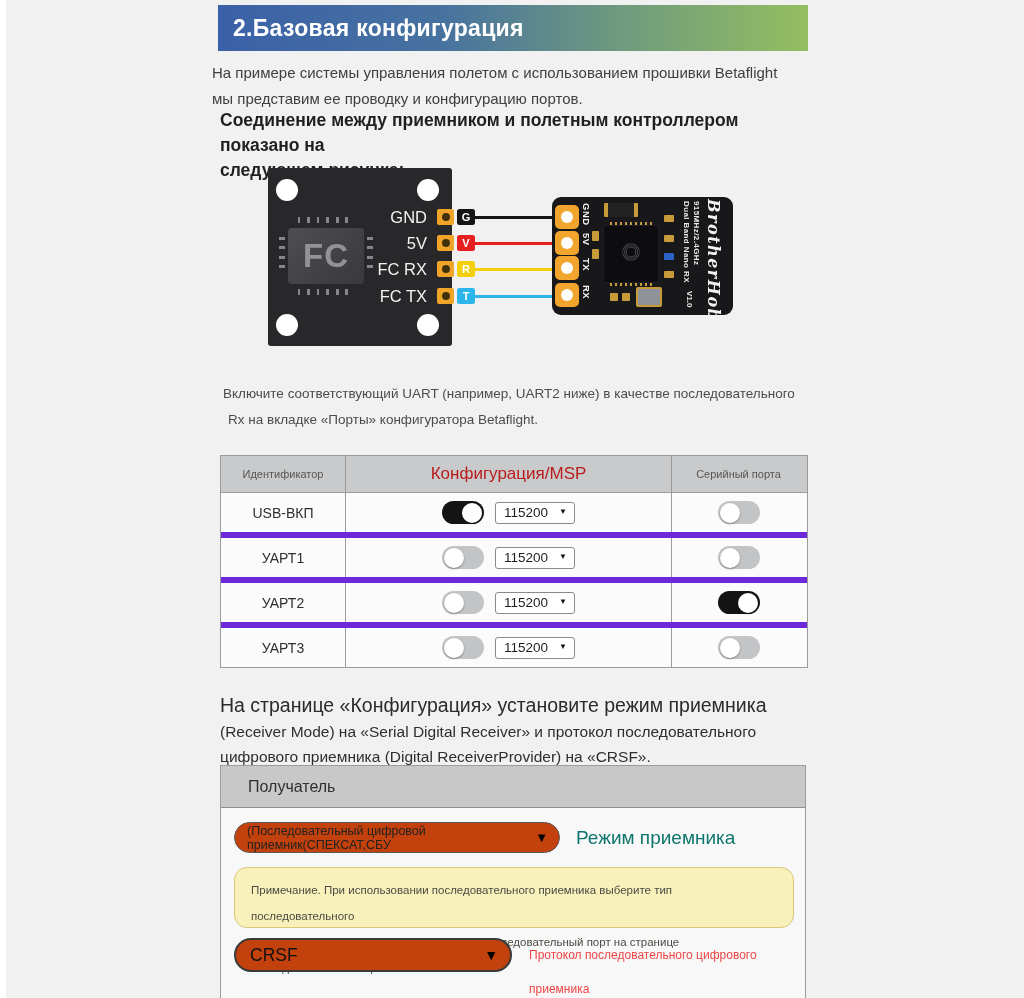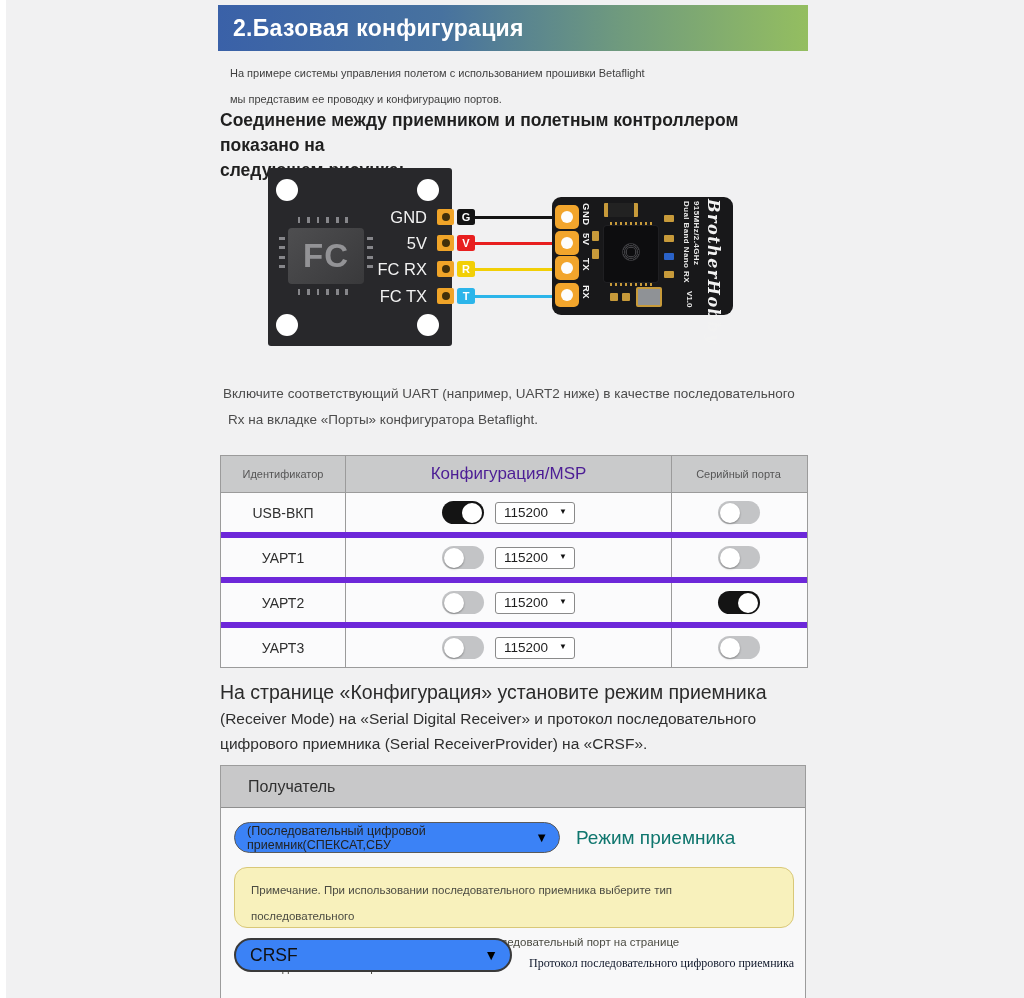--- a/index.html
+++ b/index.html
@@ -9,21 +9,21 @@
 
   
   .edge-strip{left:0;top:0;width:6px;height:998px;background:#ffffff;}
 
   
   .banner{left:218px;top:5px;width:590px;height:46px;
     background:linear-gradient(90deg,#3a61a8 0%,#47729f 38%,#6f9a7e 68%,#94be60 100%);
     color:#fff;font-size:23px;font-weight:bold;line-height:46px;padding-left:15px;
     box-sizing:border-box;letter-spacing:.3px;}
 
-  .intro{left:230px;top:60px;width:590px;font-size:11px;color:#3f3f3f;line-height:26px;}
+  .intro{left:212px;top:60px;width:590px;font-size:15px;color:#3f3f3f;line-height:26px;}
   .subhead{left:220px;top:108px;width:600px;font-size:17.5px;font-weight:600;color:#1f1f1f;line-height:25px;}
 
   
   .fc-board{left:268px;top:168px;width:184px;height:178px;background:#28282b;border-radius:3px;}
   .hole{width:22px;height:22px;border-radius:50%;background:#fff;}
   .fc-chip{left:288px;top:228px;width:76px;height:56px;border-radius:4px;
     background:linear-gradient(135deg,#4e4e50,#39393b);display:flex;align-items:center;justify-content:center;
     color:#939396;font-size:33px;font-weight:bold;letter-spacing:1px;}
   .dash-h{height:6px;background:repeating-linear-gradient(90deg,#86868a 0 2.5px,transparent 2.5px 9.5px);}
   .dash-v{width:6px;background:repeating-linear-gradient(180deg,#86868a 0 2.5px,transparent 2.5px 9.5px);}
@@ -58,53 +58,53 @@
 
   
   .ptable{left:220px;top:455px;width:586px;border:1px solid #9b9b9b;background:#fbfbfc;}
   .thead{display:flex;background:#c9cacb;height:36px;border-bottom:1px solid #9b9b9b;}
   .trow{display:flex;height:39px;border-bottom:6px solid #6d28d9;align-items:center;}
   .trow:last-child{border-bottom:none;}
   .c1{width:125px;border-right:1px solid #9b9b9b;box-sizing:border-box;display:flex;align-items:center;justify-content:center;height:100%;}
   .c2{width:326px;border-right:1px solid #9b9b9b;box-sizing:border-box;display:flex;align-items:center;justify-content:center;height:100%;gap:11px;}
   .c3{width:133px;display:flex;align-items:center;justify-content:center;height:100%;}
   .hsmall{font-size:11px;color:#565656;}
-  .hbig{font-size:17px;color:#4c1d95;font-weight:500;}
+  .hbig{font-size:17px;color:#b91c1c;font-weight:500;}
   .rowlabel{font-size:14px;color:#2f2f2f;}
 
   .toggle{width:42px;height:23px;border-radius:12px;background:#c3c4c6;position:relative;display:inline-block;flex:none;}
   .toggle .knob{position:absolute;top:1.5px;left:2px;width:20px;height:20px;border-radius:50%;background:#fff;
     box-shadow:0 1px 2px rgba(0,0,0,.35);}
   .toggle.on{background:#141414;}
   .toggle.on .knob{left:auto;right:2px;}
 
   .select-sm{display:inline-flex;align-items:center;gap:11px;background:#fff;border:1.5px solid #8a8a8a;
     border-radius:3px;padding:2px 7px 3px 8px;font-size:13.5px;color:#1e1e1e;}
   .caret-sm{font-size:8px;color:#111;line-height:1;}
 
   .config-text{left:220px;top:678px;width:600px;color:#2b2b2b;}
-  .config-text .big{font-size:19.5px;font-weight:500;line-height:29px;}
+  .config-text .big{font-size:19.5px;font-weight:500;line-height:29px;margin-top:13px;}
   .config-text .small{font-size:15.5px;line-height:24.5px;color:#2e2e2e;}
 
   
   .panel{left:220px;top:765px;width:586px;height:268px;background:#f8f8f9;border:1px solid #9c9c9c;box-sizing:border-box;}
   .panel-head{height:42px;background:#c8c8c9;border-bottom:1px solid #8f8f8f;font-size:16px;color:#2f2f2f;
     line-height:42px;padding-left:27px;box-sizing:border-box;}
-  .pill{position:absolute;background:#3b82f6;display:flex;align-items:center;justify-content:space-between;
+  .pill{position:absolute;background:#c2410c;display:flex;align-items:center;justify-content:space-between;
     box-sizing:border-box;}
   .pill-mode{left:13px;top:56px;width:326px;height:31px;border:1.5px solid #5a5a5a;border-radius:16px;
     padding:0 11px 0 12px;font-size:12.5px;color:#222;}
   .pill-mode .caret{font-size:13px;color:#000;}
   .mode-label{position:absolute;left:355px;top:56px;height:31px;line-height:31px;font-size:19px;color:#0f766e;}
   .note{position:absolute;left:13px;top:101px;width:560px;height:61px;background:#f8f1bc;border:1px solid #d9c878;
     border-radius:13px;box-sizing:border-box;padding:9px 16px 0 16px;font-size:11.5px;color:#4b4b42;line-height:26px;}
   .pill-crsf{left:13px;top:172px;width:278px;height:34px;border:2px solid #3a3a3a;border-radius:17px;
     padding:0 12px 0 14px;font-size:17.5px;color:#111;}
   .pill-crsf .caret{font-size:14px;color:#000;}
-  .protocol-label{position:absolute;left:308px;top:180px;height:34px;line-height:34px;font-size:12px;color:#0f172a;font-family:Liberation Serif, serif;}
+  .protocol-label{position:absolute;left:308px;top:172px;height:34px;line-height:34px;font-size:12px;color:#ef4444;}
 </style>
 </head>
 <body>
 
 <div class="abs edge-strip"></div>
 
 <div class="abs banner">
   <span>2.Базовая конфигурация</span>
 </div>
 
@@ -269,21 +269,21 @@
       <span class="toggle">
           <span class="knob"></span>
         </span>
     </div>
   </div>
 </div>
 
 <div class="abs config-text">
   <div class="big">На странице «Конфигурация» установите режим приемника</div>
   <div class="small">(Receiver Mode) на «Serial Digital Receiver» и протокол последовательного</div>
-  <div class="small">цифрового приемника (Serial ReceiverProvider) на «CRSF».</div>
+  <div class="small">цифрового приемника (Digital ReceiverProvider) на «CRSF».</div>
 </div>
 
 <div class="abs panel">
   <div class="panel-head">
     <span>Получатель</span>
   </div>
 
   <div class="pill pill-mode">
     <span>(Последовательный цифровой приемник(СПЕКСАТ,СБУ</span>
     <span class="caret">▼</span>

